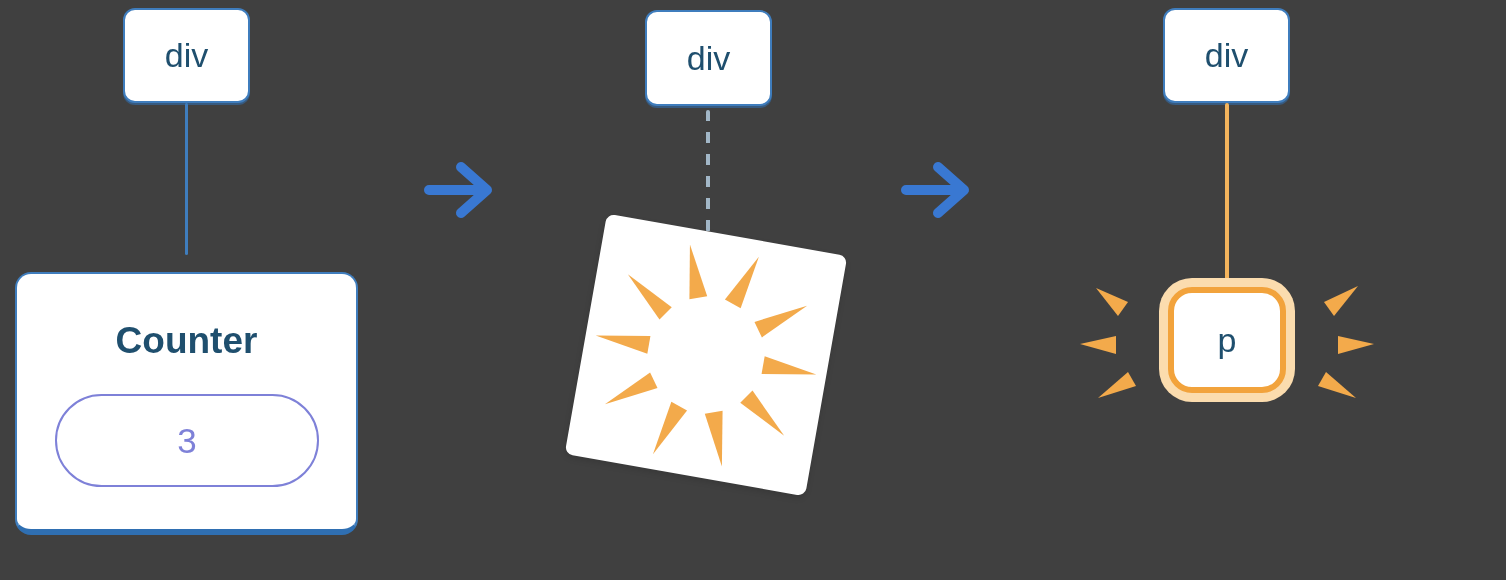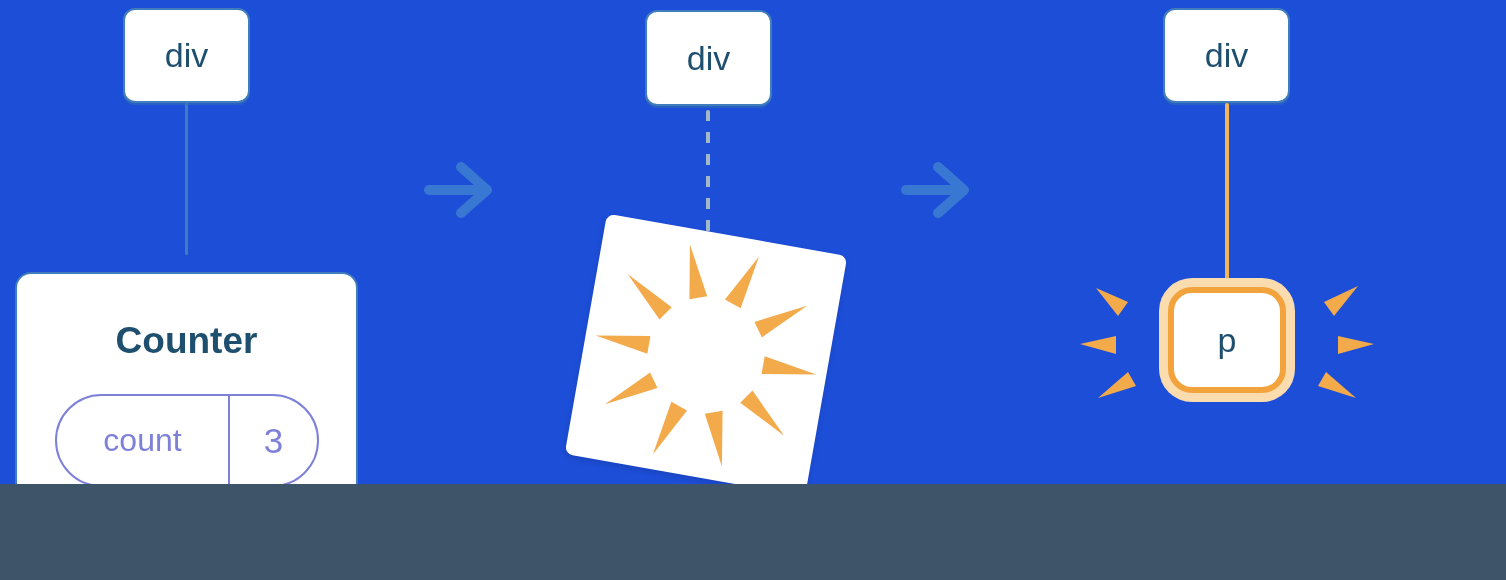--- a/index.html
+++ b/index.html
@@ -3,22 +3,22 @@
 <meta charset="utf-8">
 <style>
   * { margin: 0; padding: 0; box-sizing: border-box; }
   body {
     font-family: "Liberation Sans", sans-serif;
     background: #3e5468;
   }
   .canvas {
     position: relative;
     width: 1506px;
-    height: 484px;
-    background: #1d4ed8;
+    height: 580px;
+    background: #404040;
     overflow: hidden;
   }
 
   
   .node-box {
     position: absolute;
     background: #ffffff;
     border: 2px solid #3f7dbd;
     border-radius: 12px;
     display: flex;
@@ -137,21 +137,20 @@
 
   <div class="node-box" style="left:123px; top:8px; width:127px; height:95px;">
     <span>div</span>
   </div>
 
   <div class="edge-v" style="left:185px; top:103px; height:152px;"></div>
 
   <div class="component-card">
     <div class="component-title">Counter</div>
     <div class="state-pill">
-      <div class="state-key">count</div>
       <div class="state-value">3</div>
     </div>
   </div>
 
   <div class="arrow" style="left:423px; top:155px;">
     <svg viewBox="0 0 84 70">
       <path d="M6 35 L62 35 M38 12 L64 35 L38 58" fill="none" stroke="#3978d2" stroke-width="10" stroke-linecap="round" stroke-linejoin="round"></path>
     </svg>
   </div>
 

